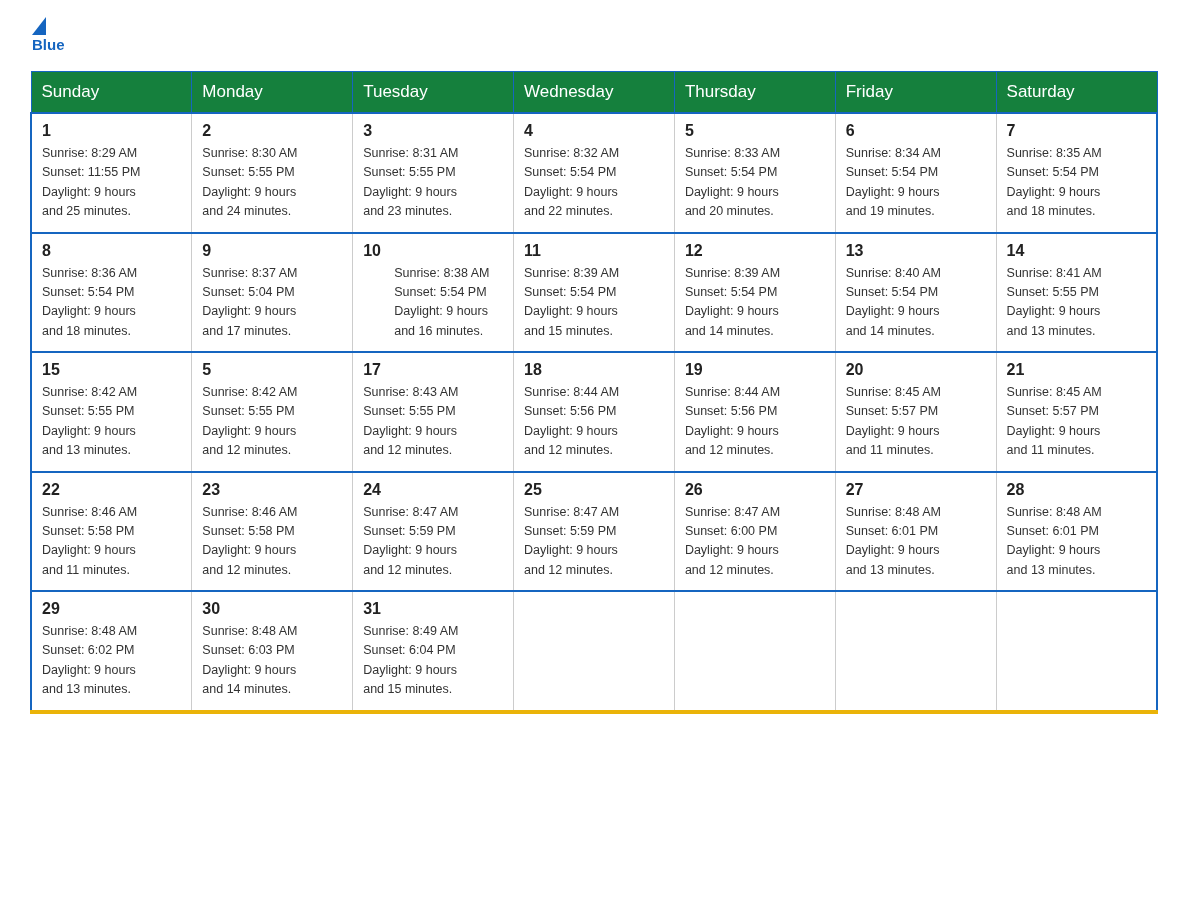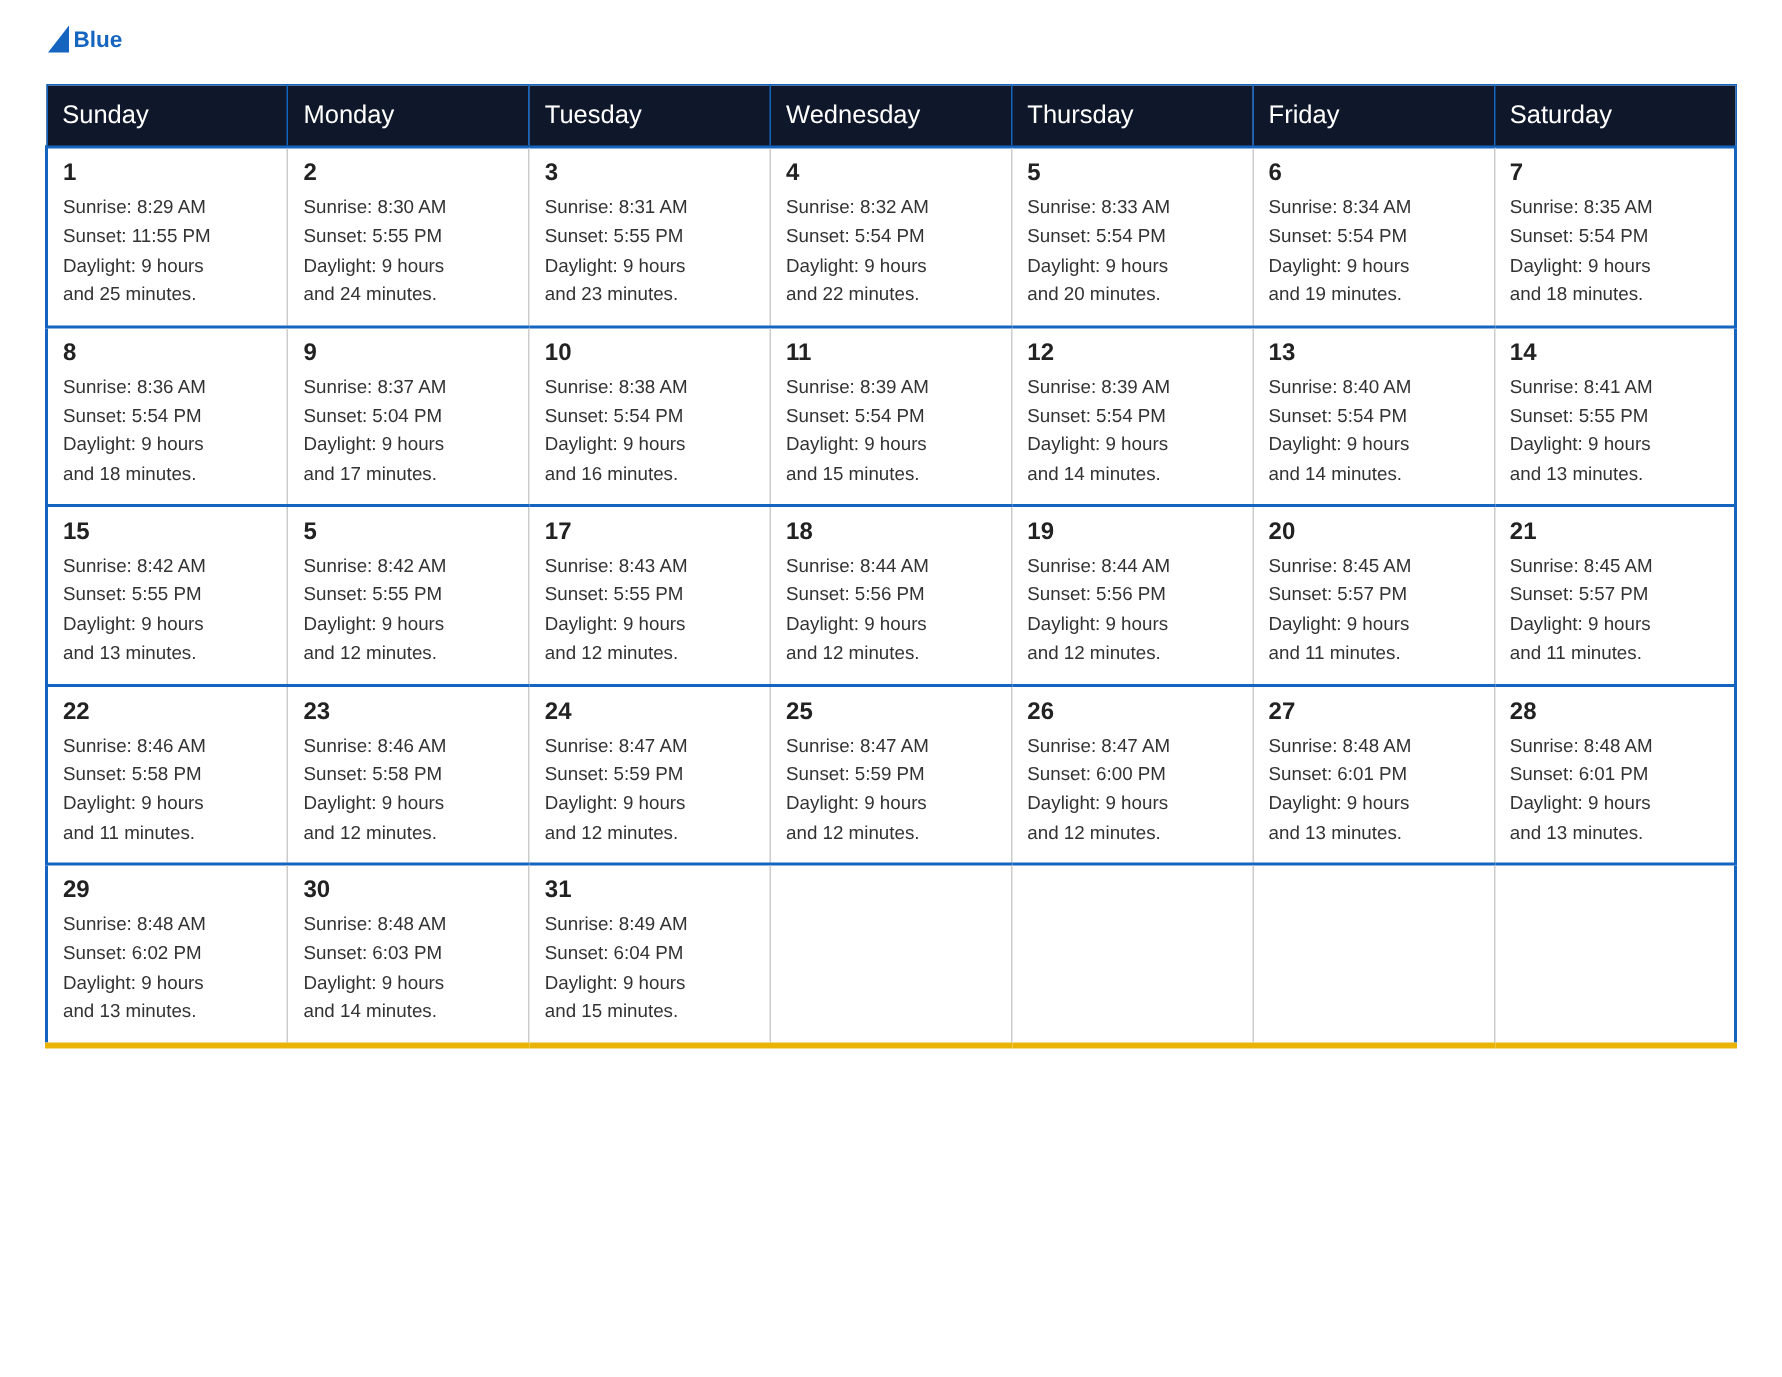--- a/index.html
+++ b/index.html
@@ -11,21 +11,21 @@
       padding: 20px 30px 30px 30px;
     }
     .header-area {
       display: flex;
       justify-content: space-between;
       align-items: flex-start;
       margin-bottom: 18px;
     }
     .logo-area {
       display: flex;
-      flex-direction: row;
+      flex-direction: column;
       align-items: flex-start;
     }
     .logo-text {
       display: flex;
       align-items: center;
       font-size: 28px;
       font-weight: bold;
       color: #333;
     }
     .logo-general { color: #333; }
@@ -63,21 +63,21 @@
       margin-top: 4px;
     }
 
     
     .calendar-table {
       width: 100%;
       border-collapse: collapse;
       table-layout: fixed;
     }
     .calendar-table th {
-      background: #0f172a;
+      background: #15803d;
       color: #fff;
       font-size: 17px;
       font-weight: normal;
       padding: 10px 10px;
       text-align: left;
       border: 1px solid #1565c0;
     }
     .calendar-table td {
       vertical-align: top;
       border: 1px solid #ccc;
@@ -206,21 +206,21 @@
         </td>
         <td>
           <span class="day-number">9</span>
           <div class="day-info" style="white-space: pre-line;">Sunrise: 8:37 AM
 Sunset: 5:04 PM
 Daylight: 9 hours
 and 17 minutes.</div>
         </td>
         <td>
           <span class="day-number">10</span>
-          <div class="day-info" style="white-space: pre-line;">Sunrise: 8:38 AM
+          <div class="day-info" style="white-space: pre-line; margin-left: 31px;">Sunrise: 8:38 AM
 Sunset: 5:54 PM
 Daylight: 9 hours
 and 16 minutes.</div>
         </td>
         <td>
           <span class="day-number">11</span>
           <div class="day-info" style="white-space: pre-line;">Sunrise: 8:39 AM
 Sunset: 5:54 PM
 Daylight: 9 hours
 and 15 minutes.</div>

